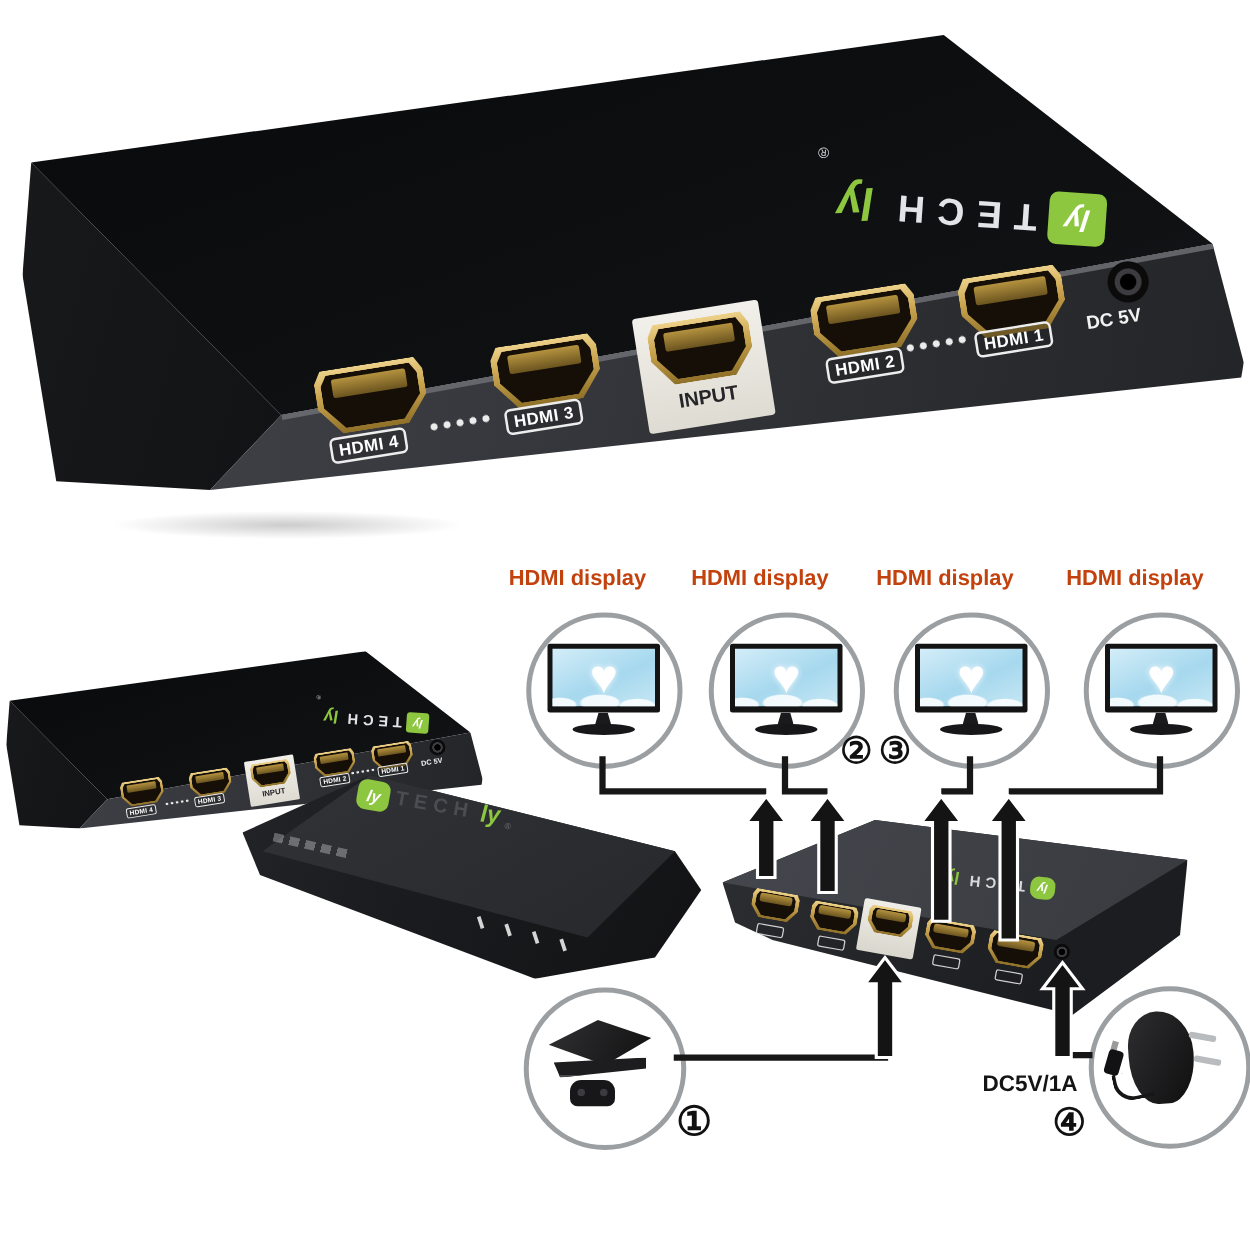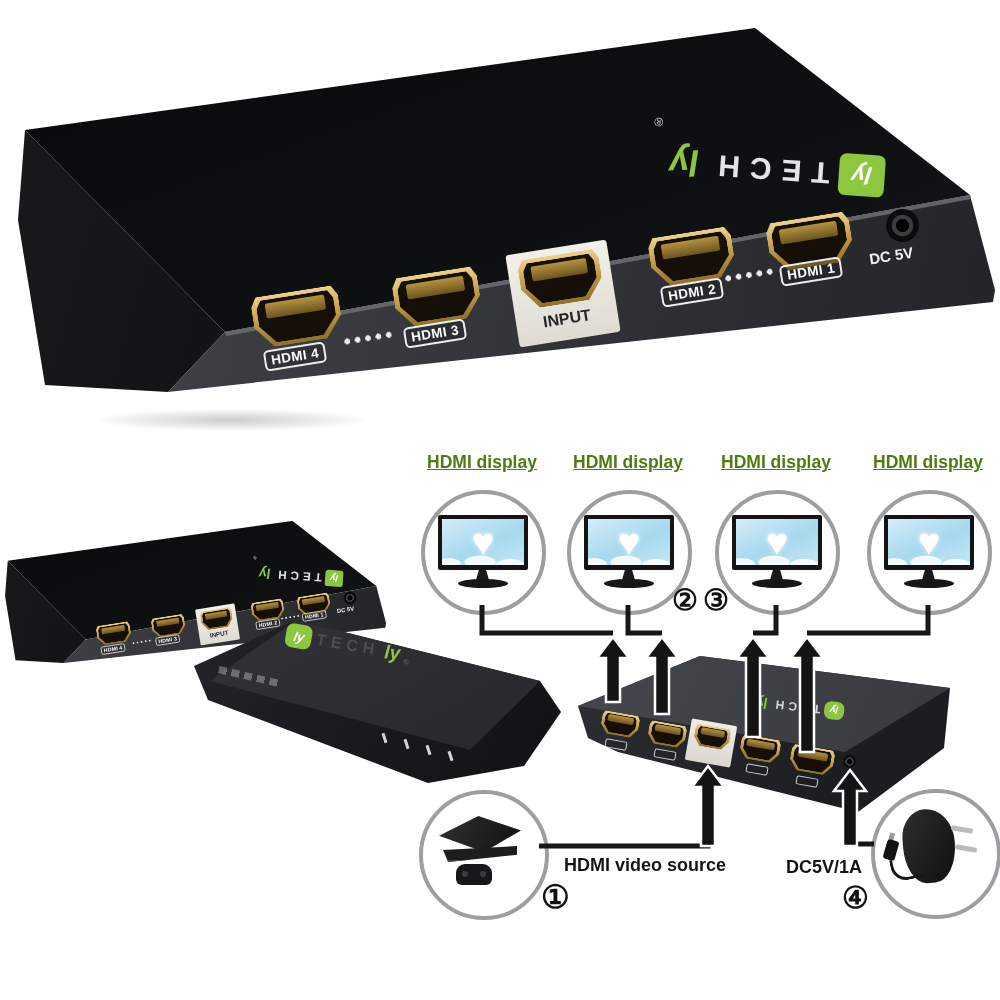--- a/index.html
+++ b/index.html
@@ -33,21 +33,21 @@
   
   .logo{position:absolute;display:flex;align-items:center;gap:9px;}
   .logo .badge{background:#8dc63f;border-radius:7px;display:flex;align-items:center;justify-content:center;}
   .logo .badge span{color:#fff;font-weight:bold;font-style:italic;transform:skewX(-7deg) rotate(-4deg);}
   .logo .word{font-weight:600;color:#e3e4e7;letter-spacing:10px;}
   .logo .script{font-style:italic;font-weight:bold;color:#8dc63f;transform:rotate(-6deg);}
   .logo .reg{color:#d9dadd;align-self:flex-end;}
 
   
   .circle{position:absolute;width:117px;height:117px;border:4px solid #9b9fa2;border-radius:50%;background:#fff;}
-  .disp-label{position:absolute;width:150px;text-align:center;font-size:17.5px;font-weight:bold;color:#4d7c0f;text-decoration:underline;}
+  .disp-label{position:absolute;width:150px;font-size:17.5px;font-weight:bold;color:#c2410c;}
   .tv-bez{position:absolute;left:13px;top:21px;width:90px;height:55px;background:#141414;border-radius:2px;}
   .tv-scr{position:absolute;left:4px;top:4px;right:4px;bottom:5px;overflow:hidden;
           background:linear-gradient(155deg,#d3edf8 0%,#a6d8ee 55%,#c6e7f4 100%);}
   .tv-scr .heart{display:block;text-align:center;font-size:38px;line-height:46px;color:#ffffff;
           text-shadow:0 0 5px rgba(255,255,255,.9);}
   .tv-scr::after{content:"";position:absolute;left:-6px;right:-6px;bottom:-8px;height:18px;
           background:radial-gradient(ellipse 20px 9px at 12px 50%,#fff 60%,rgba(255,255,255,0) 70%),
                      radial-gradient(ellipse 24px 10px at 44px 40%,#fff 60%,rgba(255,255,255,0) 70%),
                      radial-gradient(ellipse 22px 9px at 74px 55%,#fff 60%,rgba(255,255,255,0) 70%);
           opacity:.85;}
@@ -293,21 +293,20 @@
     <div class="abs" style="left:28px;top:16px;width:52px;height:74px;transform:rotate(-4deg);
                 background:linear-gradient(120deg,#2e2e30,#0f0f10);
                 border-radius:46% 54% 42% 42% / 38% 46% 52% 52%;"></div>
     <div class="abs" style="left:76px;top:34px;width:22px;height:5px;background:#b9bcbe;border-radius:2px;transform:rotate(10deg);"></div>
     <div class="abs" style="left:80px;top:53px;width:22px;height:5px;background:#b9bcbe;border-radius:2px;transform:rotate(10deg);"></div>
     <div class="abs" style="left:14px;top:40px;width:5px;height:9px;background:#9a9a9c;transform:rotate(16deg);"></div>
     <div class="abs" style="left:10px;top:47px;width:12px;height:20px;background:#121214;border-radius:3px;transform:rotate(16deg);"></div>
     <div class="abs" style="left:16px;top:64px;width:28px;height:20px;border-left:3px solid #161618;border-bottom:3px solid #161618;border-radius:0 0 0 16px;transform:rotate(-12deg);"></div>
   </div>
 
-  <div class="diag-text" style="left:545px;top:855px;width:200px;">HDMI video source</div>
   <span class="stepnum" style="left:541px;top:878px;font-size:32px;">①</span>
   <div class="diag-text" style="left:772px;top:857px;width:104px;">DC5V/1A</div>
   <span class="stepnum" style="left:842px;top:880px;font-size:30px;">④</span>
 
   <svg class="layer" viewBox="0 0 1000 1000" xmlns="http://www.w3.org/2000/svg">
     <g stroke="#171717" stroke-width="5" fill="none">
       <path d="M482,605 L482,633 L613,633"></path>
       <path d="M628,605 L628,633 L662,633"></path>
       <path d="M776,605 L776,633 L753,633"></path>
       <path d="M928,605 L928,633 L807,633"></path>

